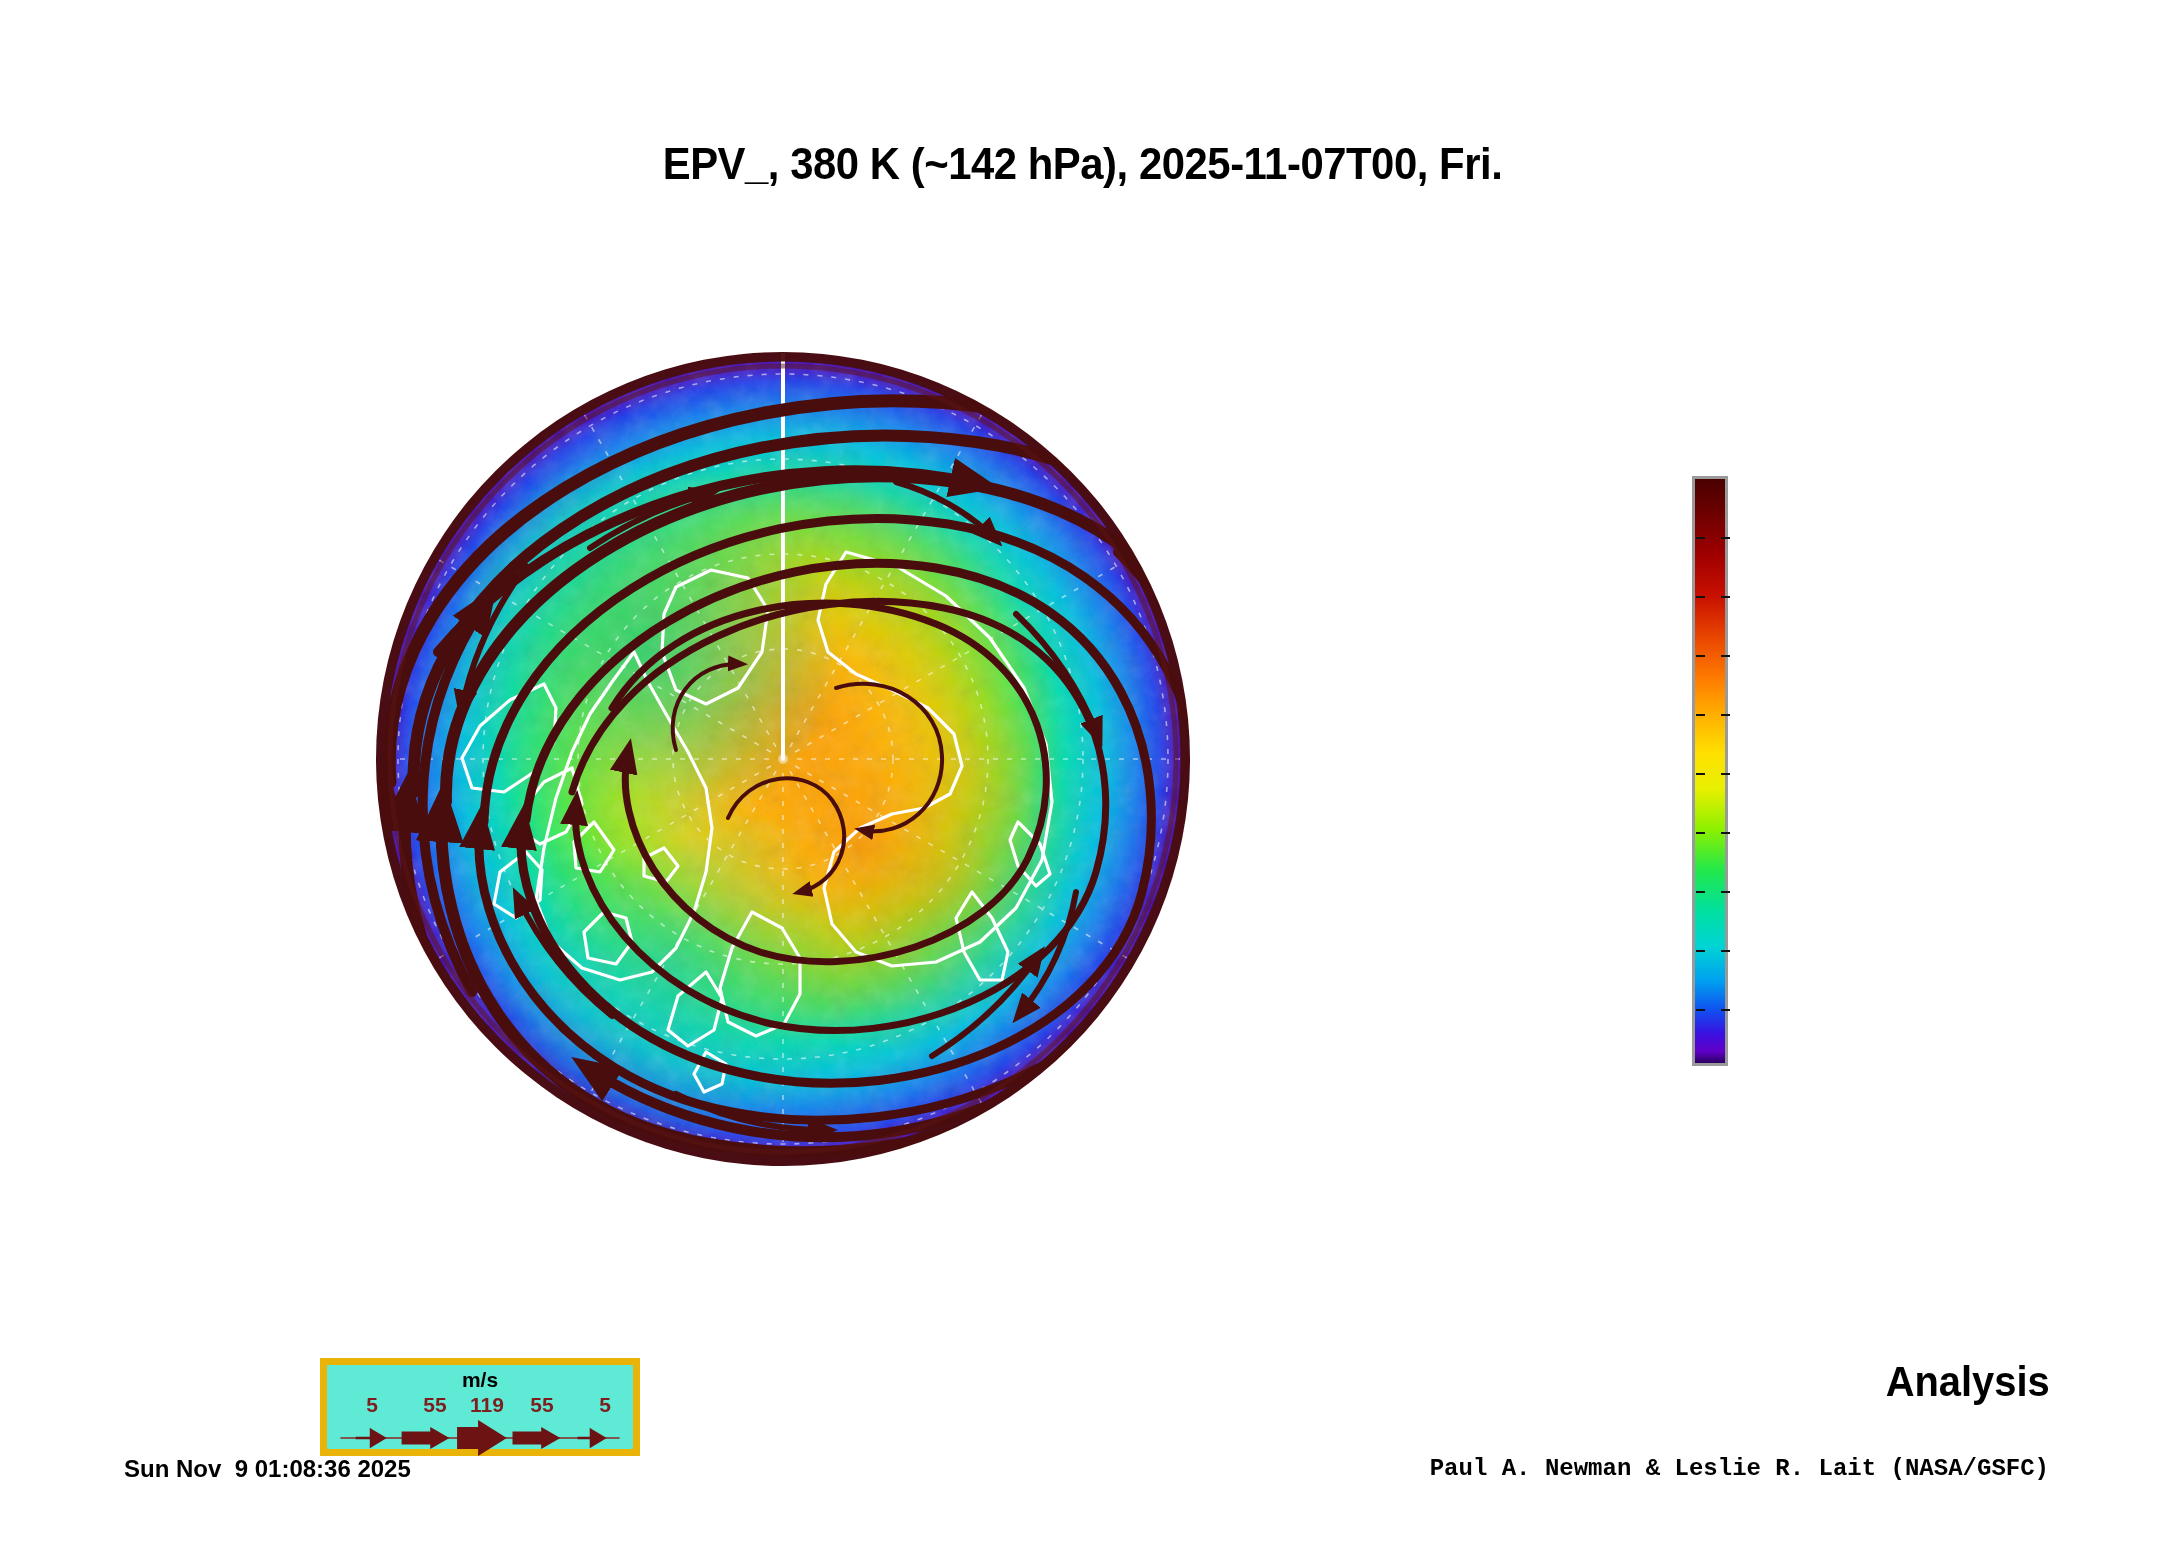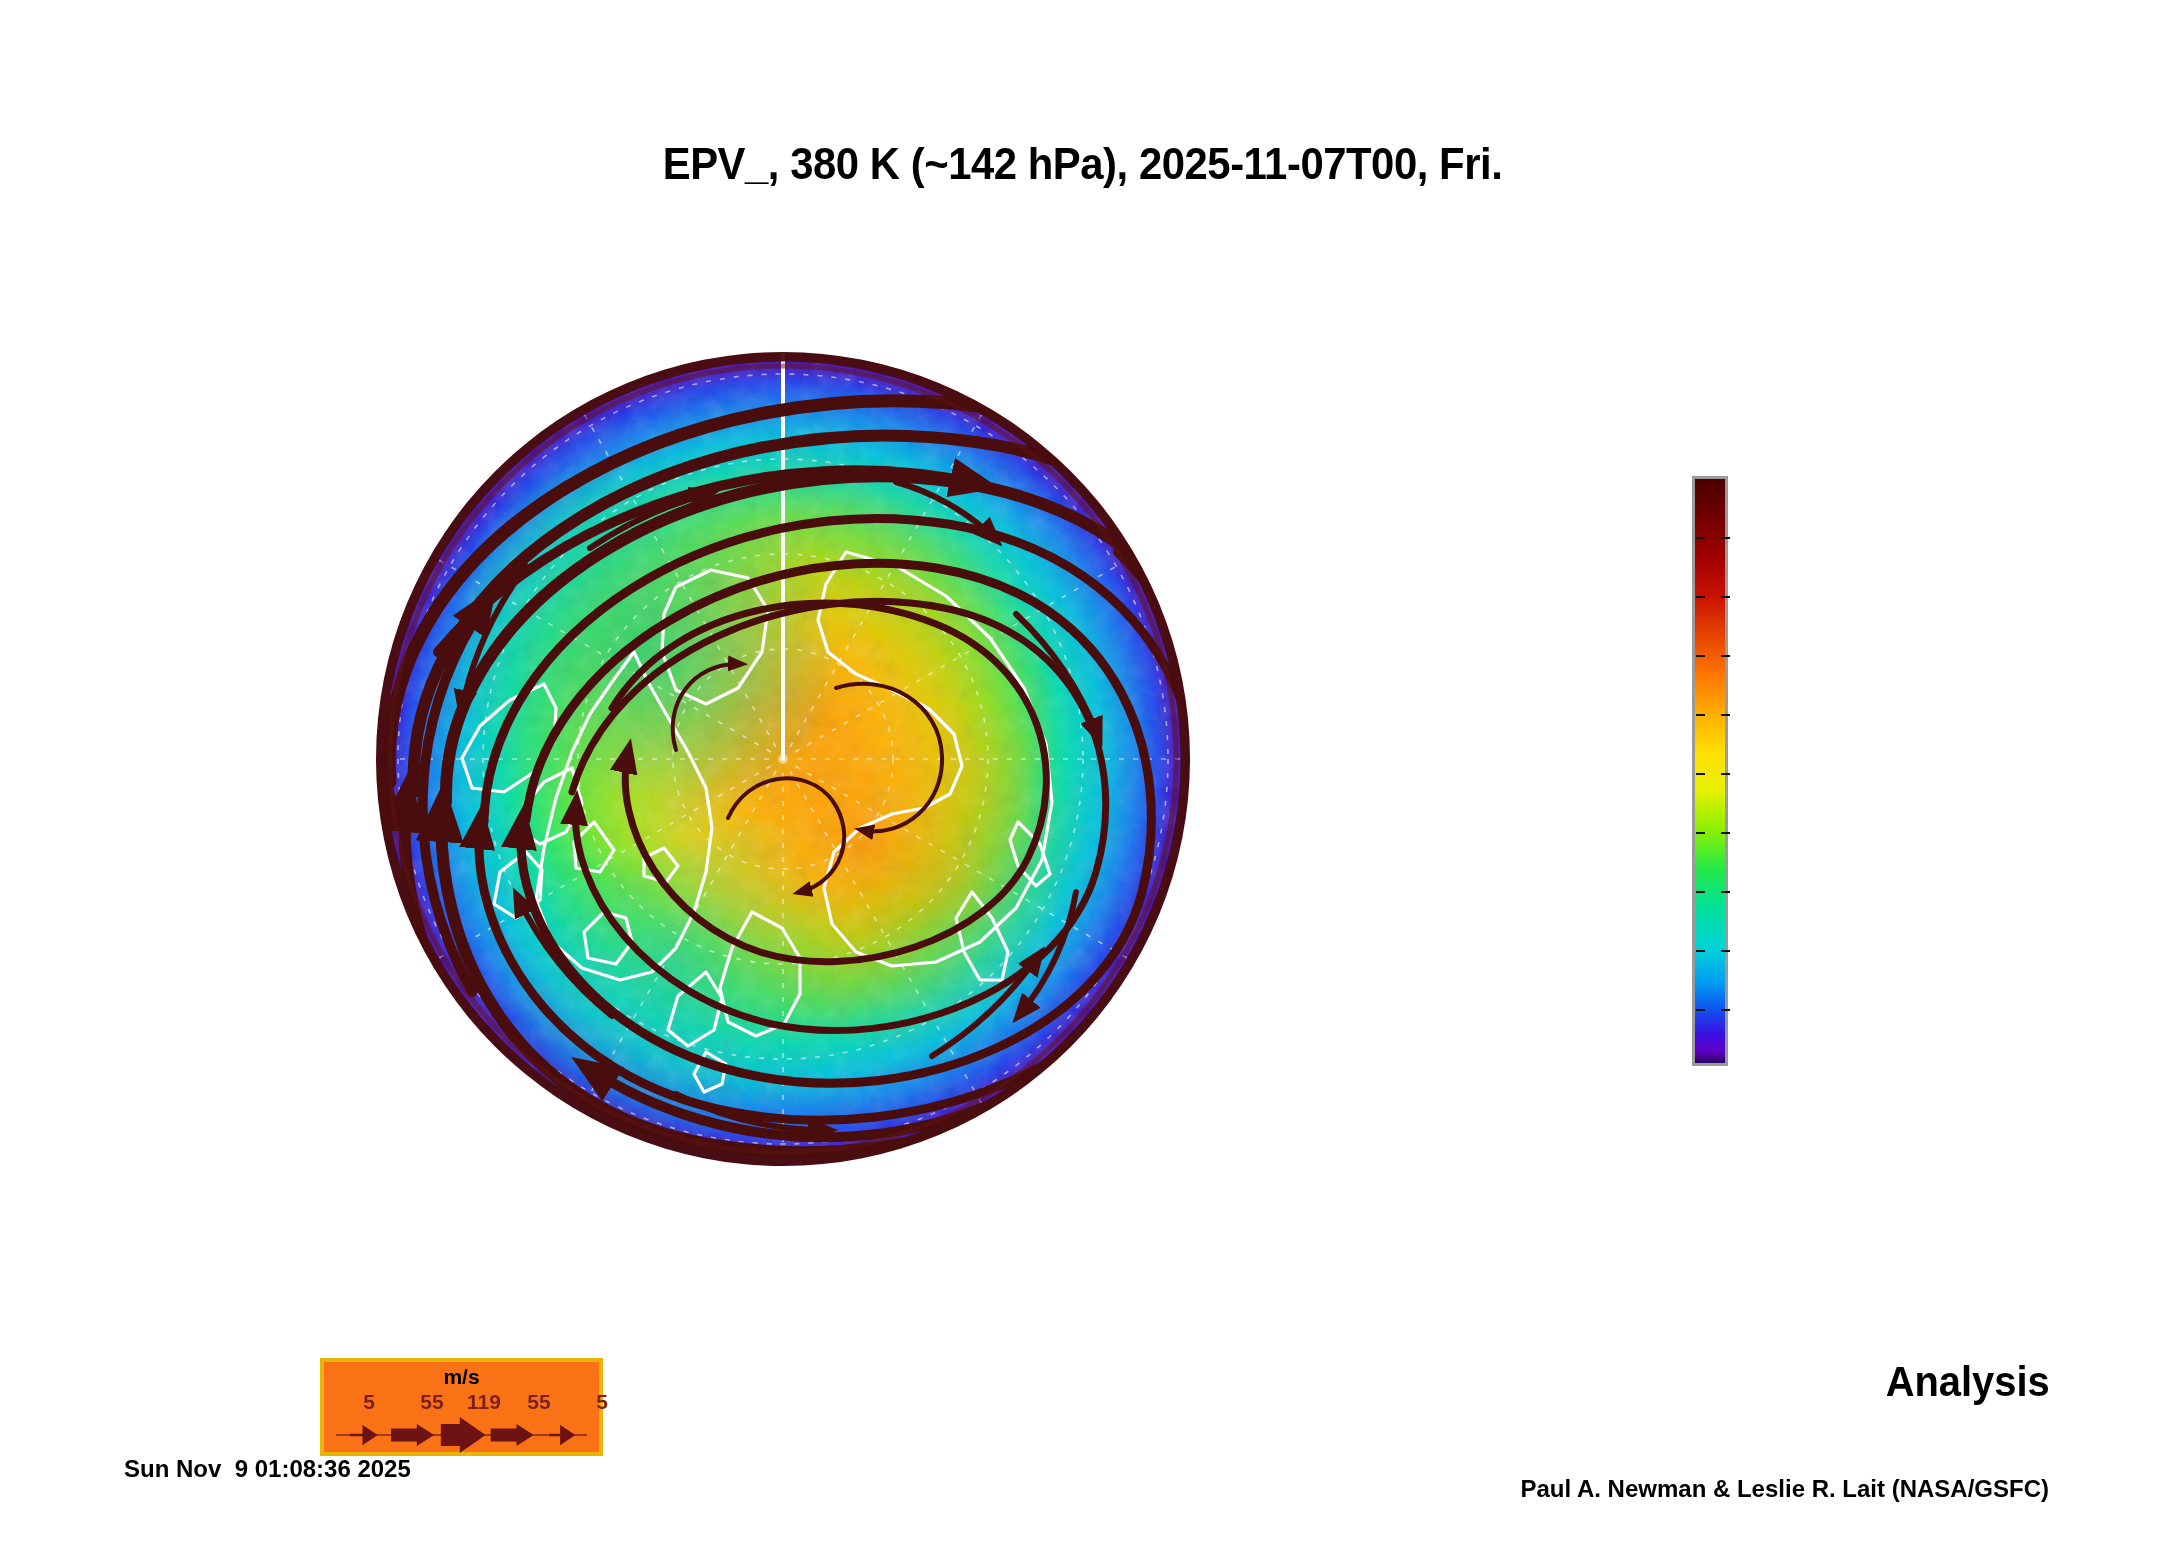--- a/index.html
+++ b/index.html
@@ -70,23 +70,23 @@
     position:absolute;left:0;
     font-family:"Liberation Sans",sans-serif;
     font-weight:bold;font-size:38px;color:#000;
     transform:translateY(-50%) scaleX(0.95);
     transform-origin:left center;
     white-space:nowrap;
   }
 
   
   #wind-legend{
-    position:absolute;left:320px;top:1358px;width:283px;height:98px;
-    border:4px solid #eab308;
-    background:#f97316;
+    position:absolute;left:320px;top:1358px;width:320px;height:98px;
+    border:7px solid #eab308;
+    background:#5eead4;
     box-sizing:border-box;
   }
   #wind-unit{
     position:absolute;left:0;right:0;top:3px;text-align:center;
     font-family:"Liberation Sans",sans-serif;font-weight:bold;font-size:21px;color:#000;
   }
   #wind-values{
     position:absolute;left:0;right:0;top:28px;height:26px;
   }
   .wind-val{
@@ -102,23 +102,22 @@
     font-family:"Liberation Sans",sans-serif;font-weight:bold;font-size:42px;color:#000;
     transform:scaleX(0.95);transform-origin:right center;
   }
   #timestamp{
     position:absolute;left:124px;top:1455px;
     font-family:"Liberation Sans",sans-serif;font-weight:bold;font-size:24px;color:#000;
     white-space:pre;
   }
   #credit{
     position:absolute;right:116px;top:1455px;
-    font-family:Liberation Sans, sans-serif;font-weight:bold;font-size:24px;color:#000;
+    font-family:Liberation Mono, monospace;font-weight:bold;font-size:24px;color:#000;
     white-space:nowrap;
-    margin-top:20px;
   }
 </style>
 </head>
 <body>
 
 <div class="page">
 
   <div id="plot-title">EPV_, 380 K (~142 hPa), 2025-11-07T00, Fri.</div>
 
   <div id="globe-wrap">

